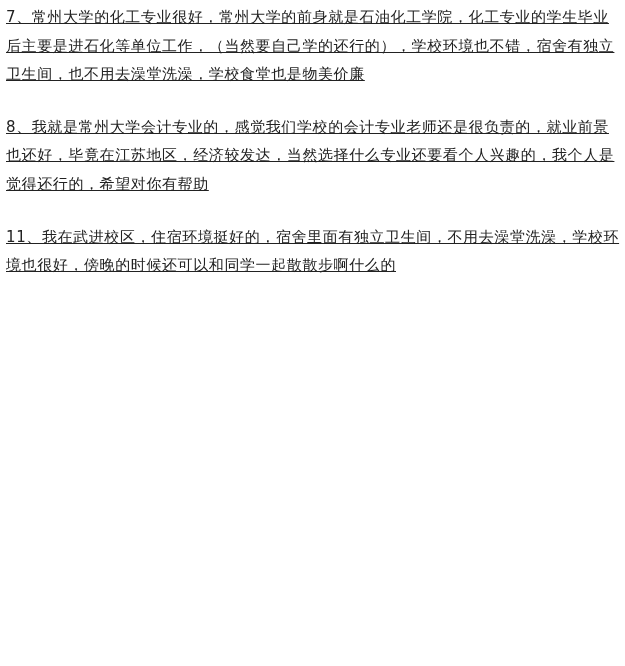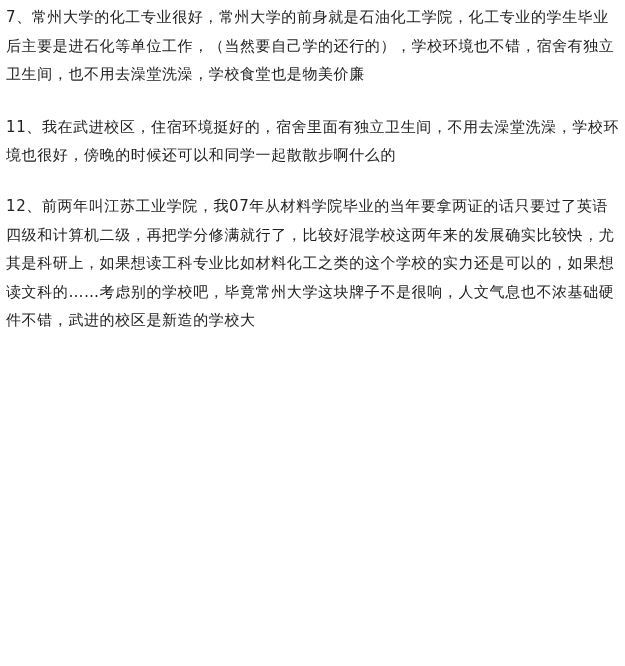--- a/index.html
+++ b/index.html
@@ -21,23 +21,24 @@
       font-family: "DejaVu Sans", "Liberation Sans", sans-serif;
       font-size: 15px;
       line-height: 28.6px;
       color: #222222;
       letter-spacing: 0.6px;
     }
     .para {
       margin: 0 0 24px 0;
       padding: 0;
       word-break: break-all;
+      text-decoration: underline;
     }
-    .para.p11 { margin-bottom: 22px; }
+    .para.p11 { margin-bottom: 11px; }
   </style>
 </head>
 <body>
 
 <div class="doc">
   <p class="para p7">7、常州大学的化工专业很好，常州大学的前身就是石油化工学院，化工专业的学生毕业后主要是进石化等单位工作，（当然要自己学的还行的），学校环境也不错，宿舍有独立卫生间，也不用去澡堂洗澡，学校食堂也是物美价廉</p>
+  <p class="para p8">8、我就是常州大学会计专业的，感觉我们学校的会计专业老师还是很负责的，就业前景也还好，毕竟在江苏地区，经济较发达，当然选择什么专业还要看个人兴趣的，我个人是觉得还行的，希望对你有帮助</p>
   <p class="para p11">11、我在武进校区，住宿环境挺好的，宿舍里面有独立卫生间，不用去澡堂洗澡，学校环境也很好，傍晚的时候还可以和同学一起散散步啊什么的</p>
-  <p class="para p12">12、前两年叫江苏工业学院，我07年从材料学院毕业的当年要拿两证的话只要过了英语四级和计算机二级，再把学分修满就行了，比较好混学校这两年来的发展确实比较快，尤其是科研上，如果想读工科专业比如材料化工之类的这个学校的实力还是可以的，如果想读文科的……考虑别的学校吧，毕竟常州大学这块牌子不是很响，人文气息也不浓基础硬件不错，武进的校区是新造的学校大</p>
 </div>
 
 </body></html>

